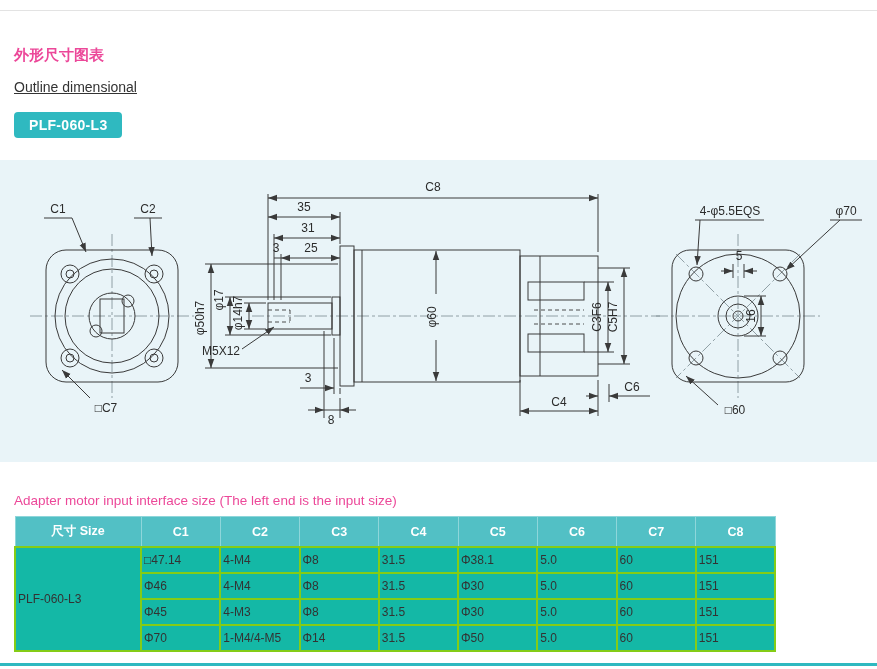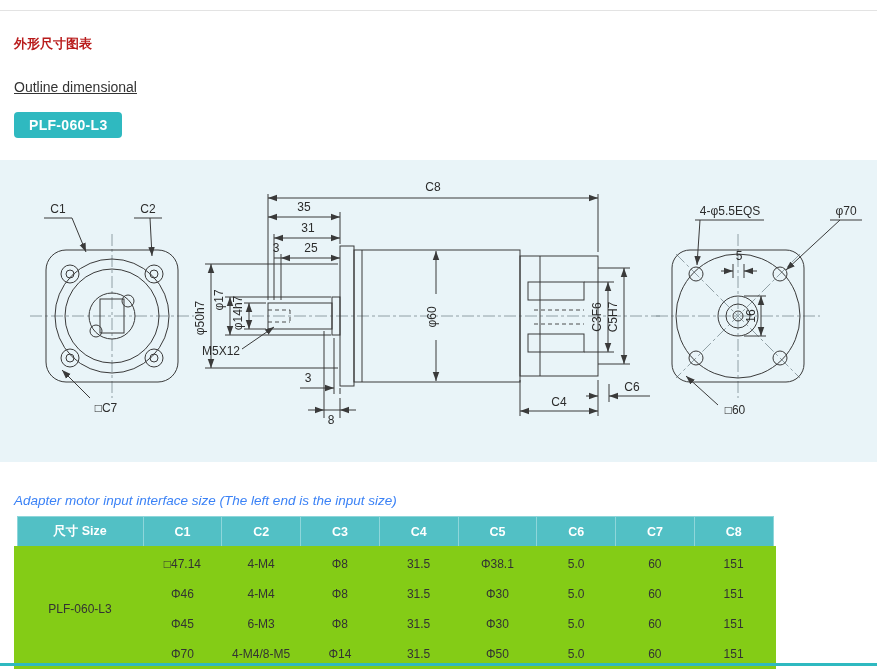--- a/index.html
+++ b/index.html
@@ -1,29 +1,29 @@
 <!DOCTYPE html>
 <html><head>
 <meta charset="utf-8">
 <style>
   html,body { margin:0; padding:0; background:#ffffff; font-family:"Liberation Sans",sans-serif; }
   .page { position:relative; width:877px; height:669px; background:#fff; overflow:hidden; }
   .top-rule { position:absolute; top:10px; left:0; width:877px; height:1px; background:#e3e3e3; }
-  .title-zh { position:absolute; top:35px; left:14px; font-size:13px; font-weight:bold; color:#b91c1c; }
+  .title-zh { position:absolute; top:46px; left:14px; font-size:15px; font-weight:bold; color:#ec4899; }
   .title-en { position:absolute; top:79px; left:14px; font-size:14px; color:#333;text-decoration:underline; }
   .badge { position:absolute; top:112px; left:14px; background:#2fb9c0; color:#fff; font-weight:bold;
            font-size:14px; padding:5px 15px; border-radius:4px; letter-spacing:0.3px; }
   .panel { position:absolute; top:160px; left:0; width:877px; height:302px; background:#e9f4f8; }
   .note-zh { position:absolute; top:472px; left:14px; font-size:13px; color:#333; }
-  .note-en { position:absolute; top:493px; left:14px; font-size:13.5px; color:#3b82f6;font-style:italic; }
+  .note-en { position:absolute; top:493px; left:14px; font-size:13.5px; color:#ec4899; }
   table.dims { position:absolute; top:516px; left:14px; width:762px; border-collapse:collapse;
                table-layout:fixed; font-size:12px; color:#333; }
   table.dims th { background:#52c0c5; color:#fff; font-weight:bold; font-size:12.5px;
                   padding:6px 2px; border:1px solid #8ed6da; }
-  table.dims td { background:#84cc16; text-align:center; padding:5px 2px; border:6px solid #84cc16; }
+  table.dims td { background:#14b8a6; text-align:left; padding:5px 2px; border:2px solid #84cc16; }
   .bottom-rule { position:absolute; top:663px; left:0; width:877px; height:3px; background:#2fb9c0; }
   
   svg .ln   { stroke:#3a3a3a; stroke-width:1; fill:none; }
   svg .cl   { stroke:#7a8a90; stroke-width:0.8; fill:none; stroke-dasharray:12 3 3 3; }
   svg .dash { stroke:#3a3a3a; stroke-width:0.9; fill:none; stroke-dasharray:4 3; }
   svg text  { fill:#2b2b2b; stroke:none; font-size:12px; }
 </style>
 </head>
 <body>
 
@@ -245,31 +245,31 @@
         <td>4-M4</td>
         <td>Φ8</td>
         <td>31.5</td>
         <td>Φ30</td>
         <td>5.0</td>
         <td>60</td>
         <td>151</td>
       </tr>
       <tr>
         <td>Φ45</td>
-        <td>6-M3</td>
+        <td>4-M3</td>
         <td>Φ8</td>
         <td>31.5</td>
         <td>Φ30</td>
         <td>5.0</td>
         <td>60</td>
         <td>151</td>
       </tr>
       <tr>
         <td>Φ70</td>
-        <td>4-M4/8-M5</td>
+        <td>1-M4/4-M5</td>
         <td>Φ14</td>
         <td>31.5</td>
         <td>Φ50</td>
         <td>5.0</td>
         <td>60</td>
         <td>151</td>
       </tr>
     </tbody>
   </table>
 

